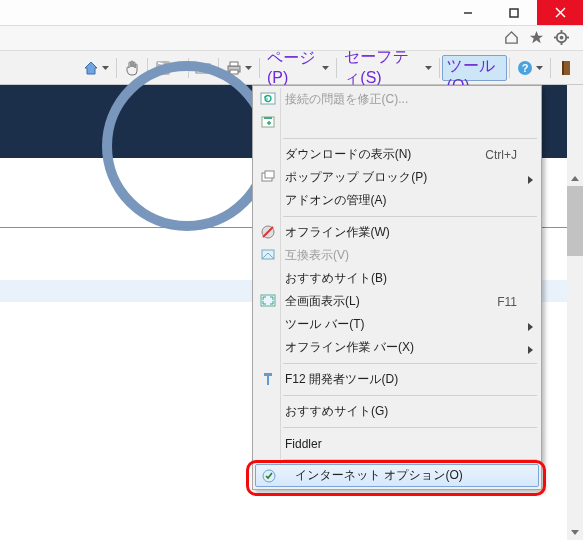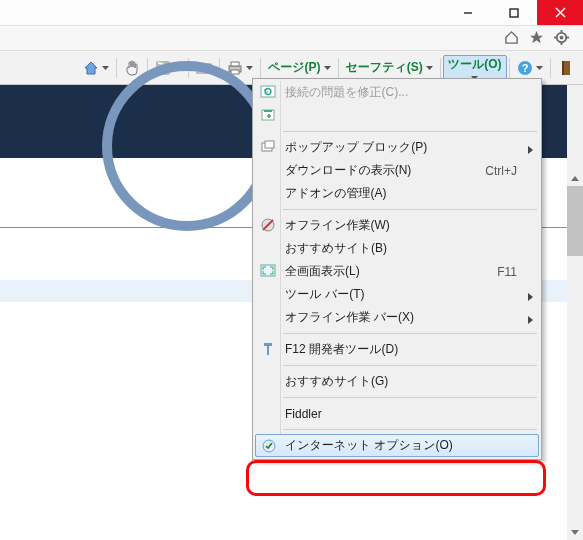--- a/index.html
+++ b/index.html
@@ -64,21 +64,21 @@
     padding: 0 4px;
     gap: 3px;
     border: 1px solid transparent;
   }
   .tb-item.pressed {
     background: #cde6f7;
     border: 1px solid #7da2ce;
     border-radius: 2px;
     flex-direction: column;
   }
-  .tb-label { font-size: 12px; color: #15803d; font-weight: bold; }
+  .tb-label { font-size: 16px; color: #6d28d9; }
   .dd-caret {
     width: 7px; height: 4px;
     display:inline-block;
   }
   .dd-caret svg { display:block; }
   .sep { width:1px; height:20px; background:#d0d0d0; margin:0 2px; }
   .ico16 { width:16px; height:16px; display:inline-flex; align-items:center; justify-content:center; }
   
   .content {
     position: absolute;
@@ -141,21 +141,21 @@
     position:absolute;
     left:0; right:0;
     top:195px;
     height:22px;
     background:#e9f2fb;
   }
   
   .menu {
     position:absolute;
     left:252px;
-    top:78px;
+    top:85px;
     width:290px;
     background:#f0f0f0;
     border:1px solid #a6a6a6;
     box-shadow: 3px 3px 4px rgba(0,0,0,.25);
     padding: 2px;
     z-index: 50;
   }
   .menu .gutter {
     position:absolute;
     left:2px; top:2px; bottom:2px;
@@ -187,21 +187,21 @@
   .mi .mi-arrow {
     position:absolute;
     right:6px;
     top:7px;
   }
   .mi.highlight {
     background: linear-gradient(#eaf3fd,#d6e8fb);
     border:1px solid #7aa7d8;
     border-radius:2px;
     height:23px;
-    padding-left:29px;
+    padding-left:39px;
   }
   .msep {
     height:1px;
     margin:4px 2px 4px 28px;
     background:#d0d0d0;
   }
   
   .callout {
     position:absolute;
     left:246px;
@@ -412,47 +412,56 @@
       <span class="mi-ico">
         <svg width="16" height="16" viewBox="0 0 16 16">
           <rect x="2" y="3" width="12" height="10" fill="#fff" stroke="#8a8"></rect>
           <path d="M4 4 L12 4" stroke="#4a8" stroke-width="2"></path>
           <path d="M11 9 L7 9 M9 7 L9 11" stroke="#3a7" stroke-width="1.5"></path>
         </svg>
       </span>
     </div>
     <div class="msep"></div>
     <div class="mi">
+      <span>ダウンロードの表示(N)</span>
+      <span class="mi-short">Ctrl+J</span>
+    </div>
+    <div class="mi">
       <span class="mi-ico">
         <svg width="16" height="16" viewBox="0 0 16 16">
           <rect x="2" y="4" width="10" height="8" fill="#fff" stroke="#888"></rect>
           <rect x="5" y="2" width="9" height="7" fill="#fff" stroke="#888"></rect>
         </svg>
       </span>
       <span>ポップアップ ブロック(P)</span>
       <span class="mi-arrow"><svg width="5" height="8">
           <path d="M0 0 L5 4 L0 8 Z" fill="#444"></path>
         </svg></span>
     </div>
     <div class="mi">
-      <span>ダウンロードの表示(N)</span>
-      <span class="mi-short">Ctrl+J</span>
-    </div>
-    <div class="mi">
       <span>アドオンの管理(A)</span>
     </div>
     <div class="msep"></div>
     <div class="mi">
       <span class="mi-ico">
         <svg width="16" height="16" viewBox="0 0 16 16">
           <circle cx="8" cy="8" r="6" fill="#e0e0e0" stroke="#888"></circle>
           <line x1="3" y1="13" x2="13" y2="3" stroke="#d33" stroke-width="2"></line>
         </svg>
       </span>
       <span>オフライン作業(W)</span>
+    </div>
+    <div class="mi disabled">
+      <span class="mi-ico">
+        <svg width="16" height="16" viewBox="0 0 16 16">
+          <rect x="2" y="3" width="12" height="9" fill="#dfeffc" stroke="#7ab"></rect>
+          <path d="M2 12 L8 6 L14 12" fill="none" stroke="#7ab"></path>
+        </svg>
+      </span>
+      <span>互換表示(V)</span>
     </div>
     <div class="mi">
       <span>おすすめサイト(B)</span>
     </div>
     <div class="mi">
       <span class="mi-ico">
         <svg width="16" height="16" viewBox="0 0 16 16">
           <rect x="1" y="2" width="14" height="11" fill="#eaf4ff" stroke="#6a9"></rect>
           <path d="M3 4 L6 4 M3 4 L3 7 M13 4 L10 4 M13 4 L13 7 M3 11 L6 11 M3 11 L3 8 M13 11 L10 11 M13 11 L13 8" stroke="#3a7"></path>
         </svg>

